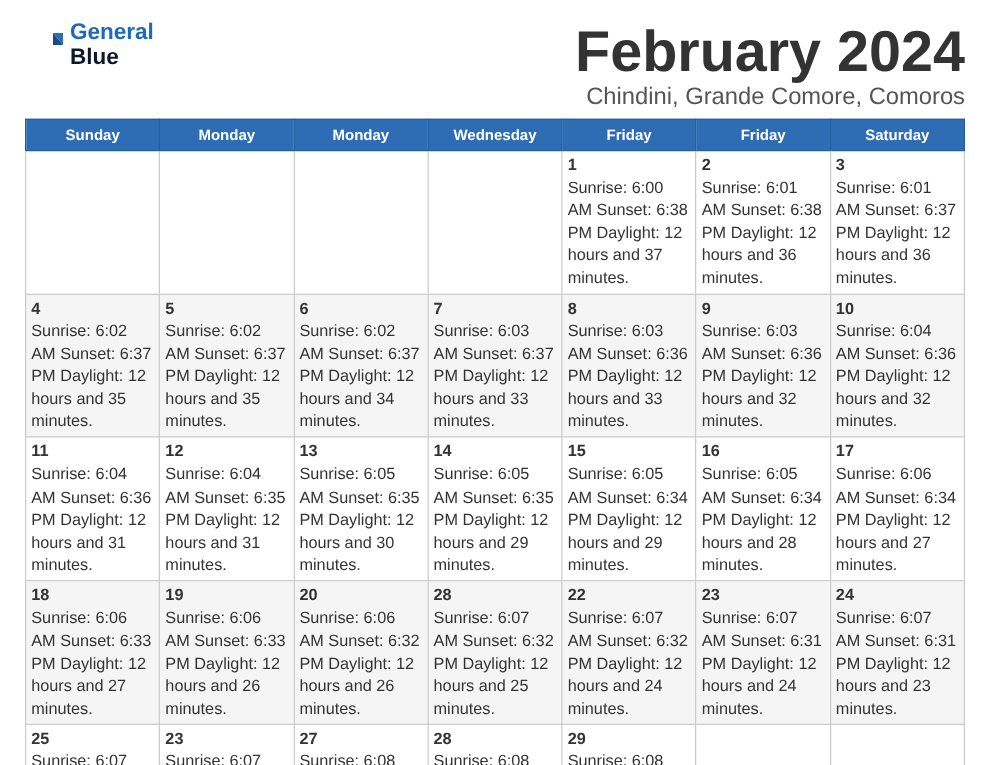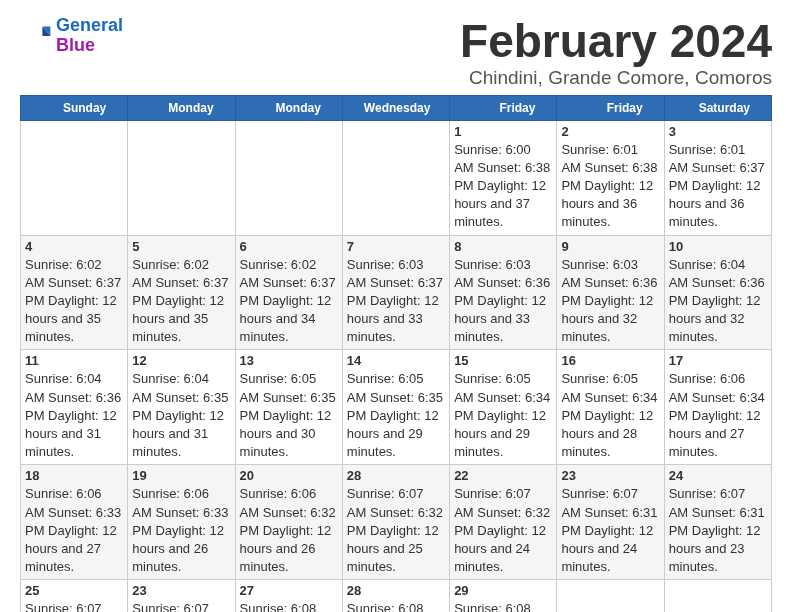--- a/index.html
+++ b/index.html
@@ -59,22 +59,22 @@
       border: 1px solid #ccc;
       border-collapse: collapse;
       width: 100%;
       table-layout: fixed;
     }
     .calendar th {
       background: #2e6db4;
       color: #fff;
       font-size: 12px;
       font-weight: bold;
-      padding: 5px 21px;
-      text-align: right;
+      padding: 5px 4px;
+      text-align: center;
       border: 1px solid #2260a0;
     }
     .calendar td {
       border: 1px solid #ccc;
       vertical-align: top;
       padding: 3px 4px;
       font-size: 10px;
       color: #333;
       height: 88px;
     }
@@ -109,21 +109,21 @@
 
 <div class="page">
   <div class="header">
     <div class="logo">
       <svg class="logo-icon" viewBox="0 0 40 40">
         <polygon points="28,8 38,8 38,20" fill="#2e6db4"></polygon>
         <polygon points="28,8 38,20 28,20" fill="#1a4a8a"></polygon>
       </svg>
       <div class="logo-text">
         <div><span>General</span></div>
-        <div><span style="color:#a21caf">Blue</span></div>
+        <div><span style="color:#0f172a">Blue</span></div>
       </div>
     </div>
     <div class="title-block">
       <div class="main-title">February 2024</div>
       <div class="subtitle">Chindini, Grande Comore, Comoros</div>
     </div>
   </div>
 
   <table class="calendar">
     <thead>

